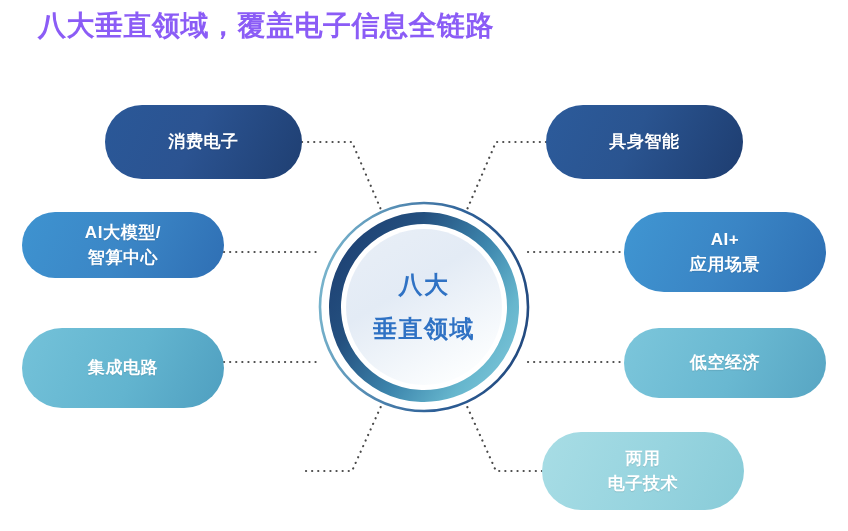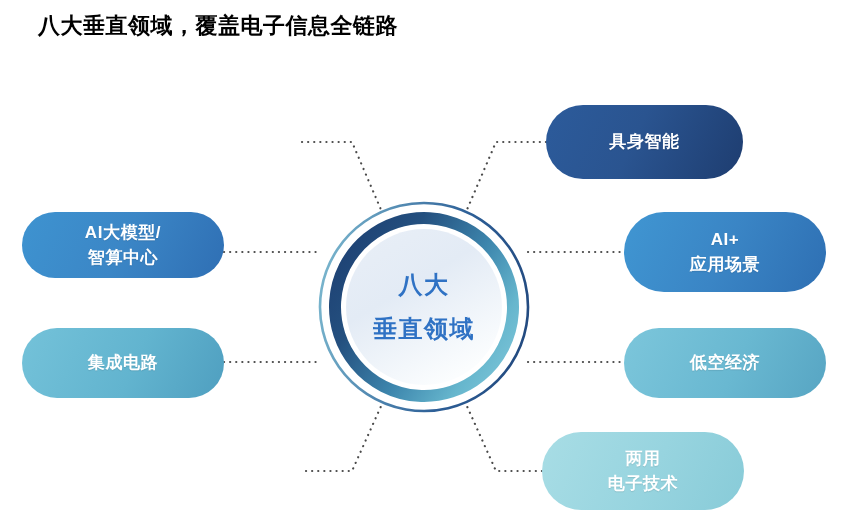--- a/index.html
+++ b/index.html
@@ -19,23 +19,23 @@
     position: relative;
     width: 848px;
     height: 531px;
   }
 
   
   .page-title {
     position: absolute;
     left: 38px;
     top: 11px;
-    font-size: 22px;
+    font-size: 28px;
     font-weight: bold;
-    color: #000000;
+    color: #8b5cf6;
     letter-spacing: 0.5px;
     white-space: nowrap;
     line-height: 30px;
   }
 
   
   .connectors {
     position: absolute;
     left: 0;
     top: 0;
@@ -181,27 +181,30 @@
 
       <circle cx="109" cy="109" r="78" fill="url(#gradInner)"></circle>
     </svg>
 
     <div class="hub-text">
       <div class="hub-line">八大</div>
       <div class="hub-line">垂直领域</div>
     </div>
   </div>
 
+  <div class="pill tone-navy" style="left:105px; top:105px; width:197px; height:74px;">
+    <div class="pill-line">消费电子</div>
+  </div>
 
   <div class="pill tone-blue two-line" style="left:22px; top:212px; width:202px; height:66px;">
     <div class="pill-line">AI大模型/</div>
     <div class="pill-line">智算中心</div>
   </div>
 
-  <div class="pill tone-teal" style="left:22px; top:328px; width:202px; height:70px;">
+  <div class="pill tone-teal" style="left:22px; top:328px; width:202px; height:80px;">
     <div class="pill-line">集成电路</div>
   </div>
 
 
   <div class="pill tone-navy2" style="left:546px; top:105px; width:197px; height:74px;">
     <div class="pill-line">具身智能</div>
   </div>
 
   <div class="pill tone-blue2 two-line" style="left:624px; top:212px; width:202px; height:80px;">
     <div class="pill-line">AI+</div>

